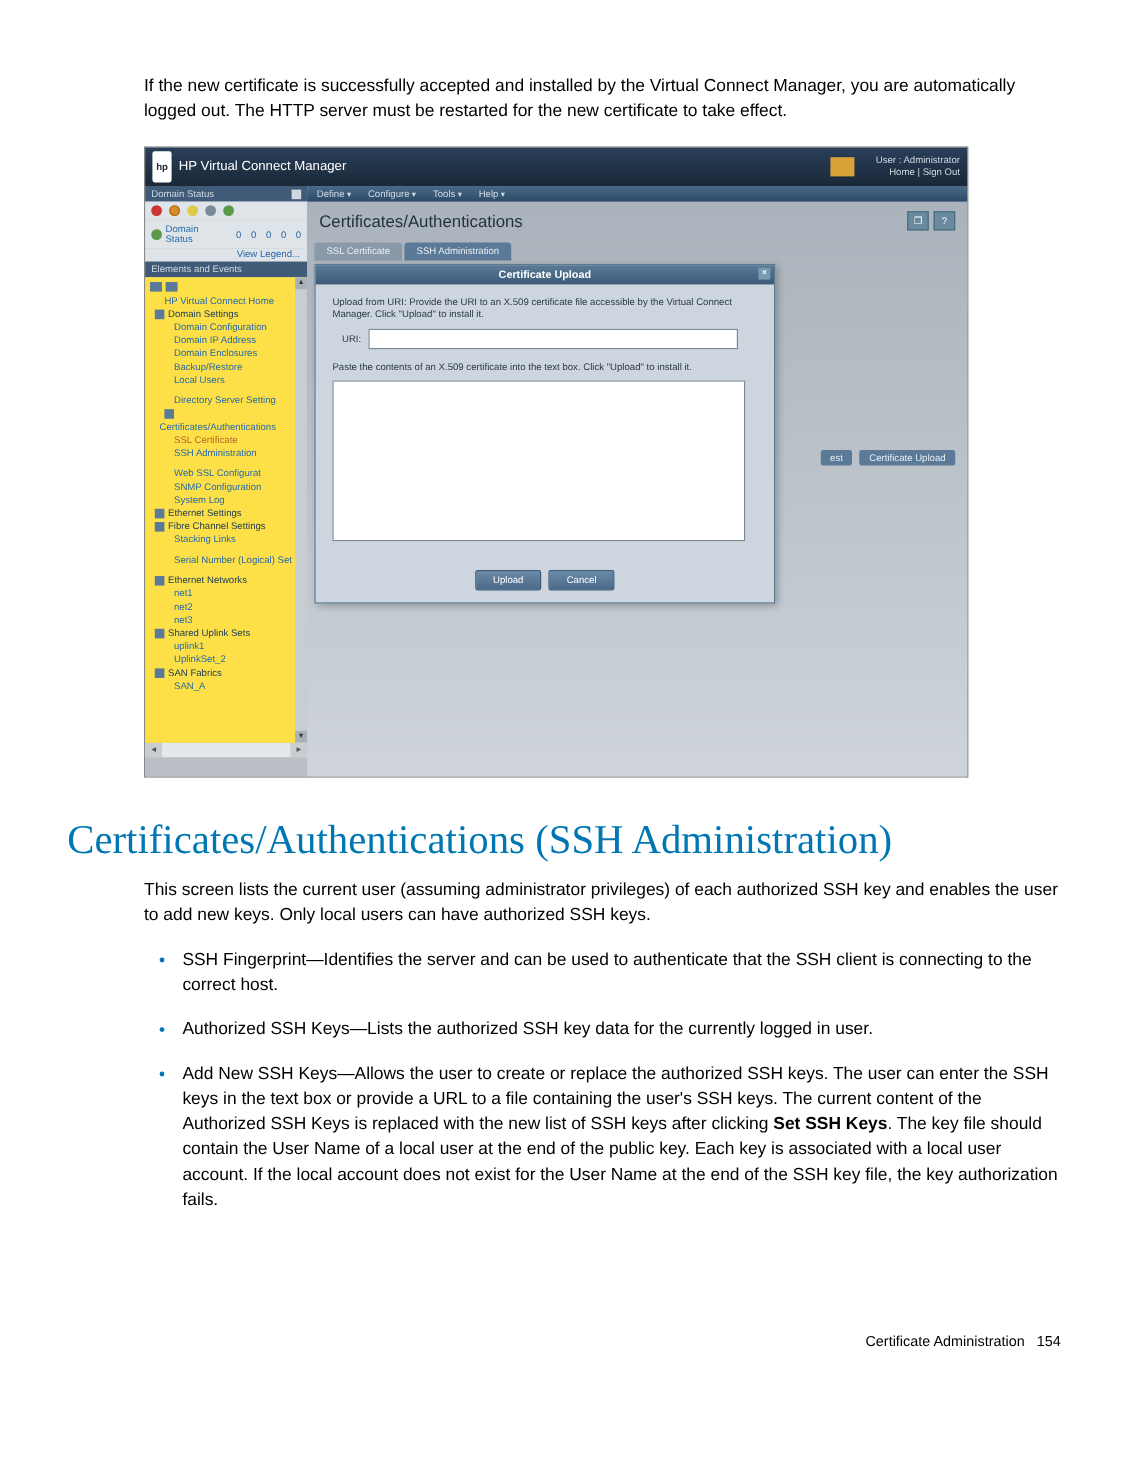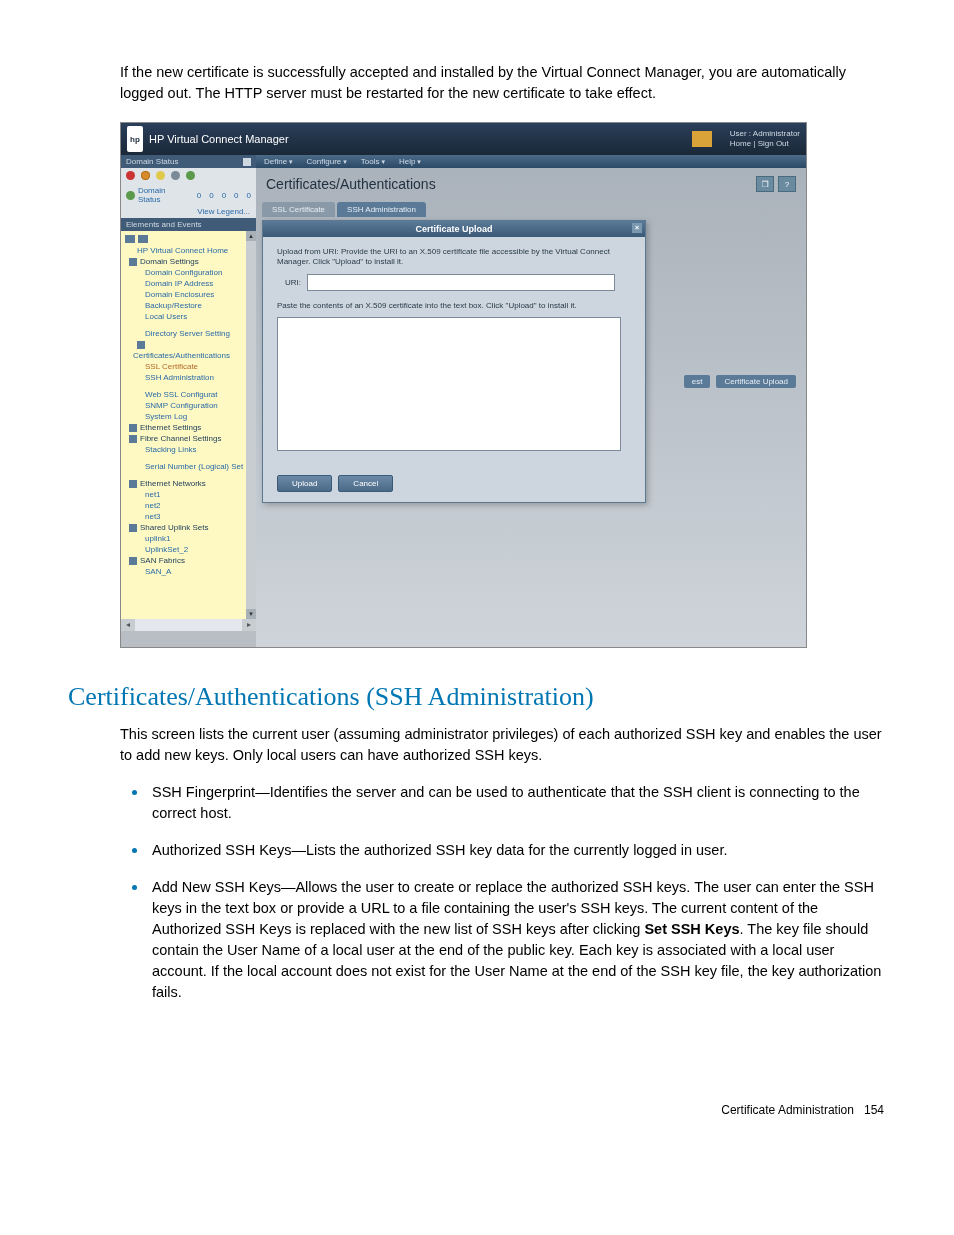--- a/index.html
+++ b/index.html
@@ -49,20 +49,21 @@
   .ss-titlebar .spacer { flex: 1; }
   .ss-home-icon {
     width: 20px; height: 16px;
     background: #d9a33a;
     margin-right: 18px;
   }
   .ss-userblock {
     font-size: 8px;
     line-height: 1.2;
     color: #cfd8e0;
+    text-align: right;
   }
   .ss-userblock a { color: #cfd8e0; text-decoration: none; }
   .ss-body {
     display: flex;
   }
   .ss-sidebar {
     width: 135px;
     background: #b8bec4;
     font-size: 8px;
     color: #2a4a68;
@@ -89,21 +90,21 @@
   .dot.red { background:#c33; }
   .dot.orange { background:#d88b2a; box-shadow: 0 0 0 1px #b3701a inset; }
   .dot.yellow { background:#e0c94a; }
   .dot.gray { background:#7a8a98; }
   .dot.green { background:#5a9a4a; }
   .ss-status-label { color:#2a6aa8; font-size:8px; }
   .ss-status-nums { display:flex; gap:8px; color:#2a6aa8; font-size:8px; margin-left:4px;}
   .ss-legend { text-align:right; padding:0 6px 2px; color:#2a6aa8; font-size:8px; background:#dfe4e8; }
   .ss-nav {
     padding: 2px 4px 6px 4px;
-    background: #fef9c3;
+    background: #fde047;
     height: 380px;
     overflow: hidden;
     position: relative;
   }
   .ss-nav-icons { display:flex; gap:3px; padding:2px 0; }
   .ss-nav-icons .ico { width:10px; height:8px; background:#5a7a98; }
   .ss-nav-item {
     padding: 1px 0 1px 12px;
     color: #2a6aa8;
     white-space: nowrap;
@@ -228,39 +229,39 @@
   }
   .ss-textarea {
     width: 338px; height: 128px;
     background:#fff; border:1px solid #7a8a98;
     margin: 2px 0 0 0;
     display:block;
     resize:none;
   }
   .ss-modal-btns {
     display:flex;
-    justify-content:flex-start;
+    justify-content:center;
     gap:6px;
     padding: 14px 14px 10px;
   }
   .ss-btn {
     background: linear-gradient(#6a8aa8, #4a6a88);
     color:#fff;
     font-size:8px;
     padding:3px 14px;
     border:1px solid #3a5a78;
     border-radius:2px;
   }
 
   h1.section-title {
     font-family: "Times New Roman", Georgia, serif;
     font-weight: normal;
     color: #0077b3;
-    font-size: 26px;
-    margin: 34px 0 12px 16px;
+    font-size: 34px;
+    margin: 34px 0 12px 4px;
   }
   .body-text {
     font-size: 14.5px;
     line-height: 1.45;
     margin: 0 0 14px 68px;
   }
   ul.bullets {
     margin: 0 0 0 68px;
     padding: 0 0 0 28px;
   }

